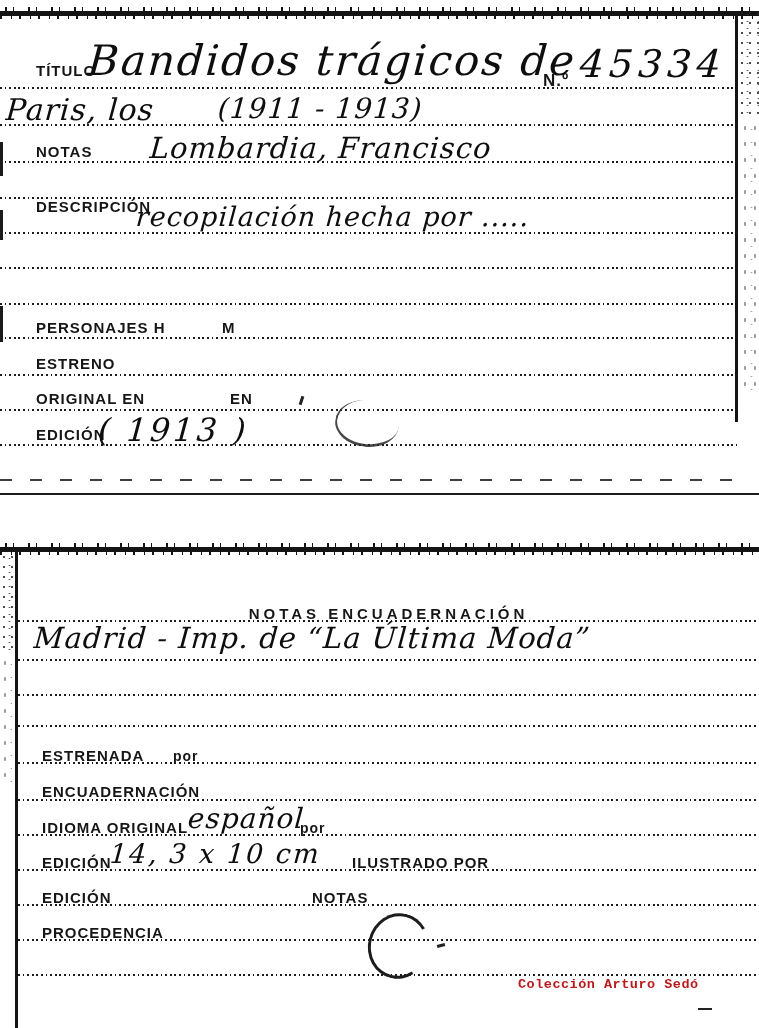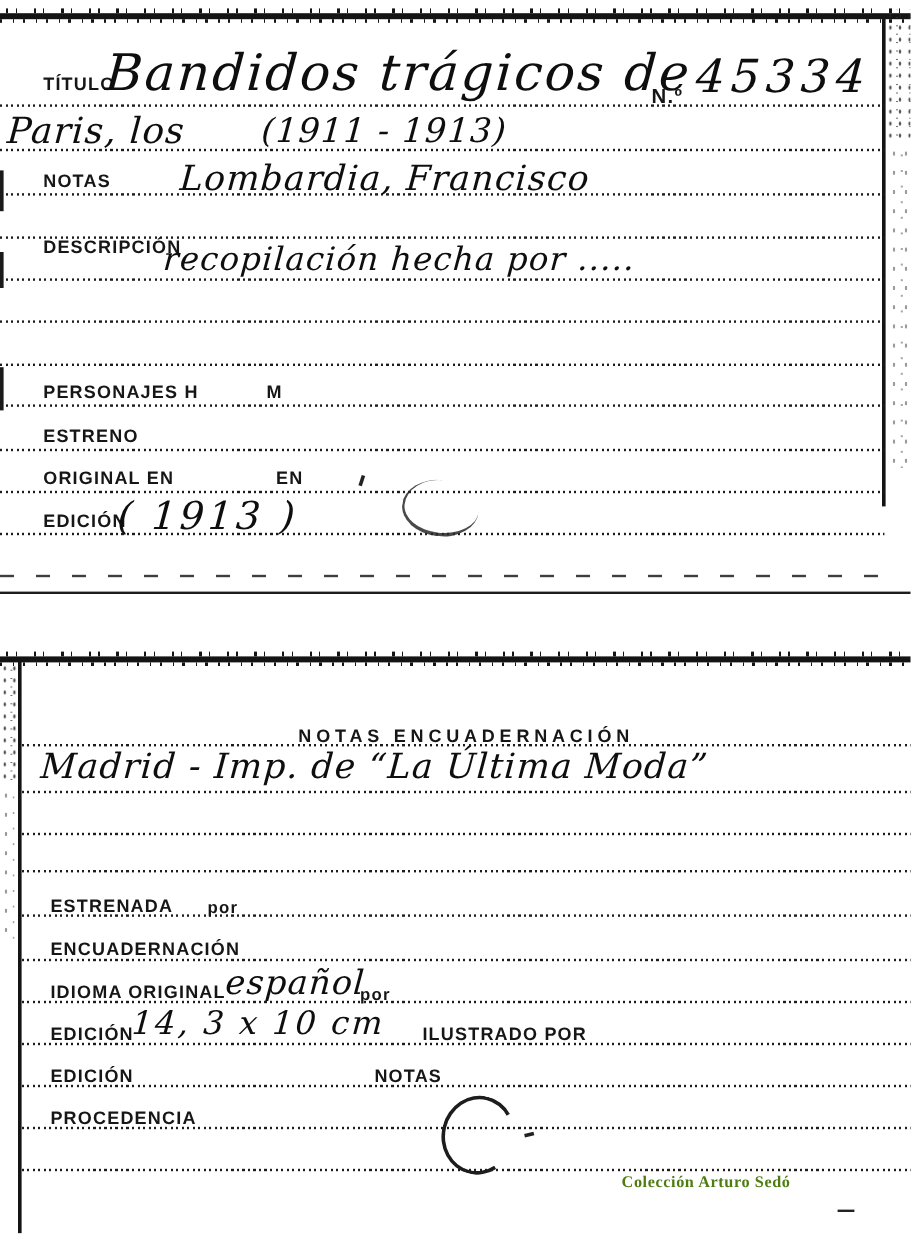--- a/index.html
+++ b/index.html
@@ -57,22 +57,22 @@
     position:absolute;border:0 solid transparent;
     border-bottom:3px solid #2a2a2a;border-left:2px solid #2a2a2a;
     border-radius:50%;transform:rotate(6deg);opacity:.85;
   }
   .open-circle{
     position:absolute;border:3px solid #1d1d1d;border-right-color:transparent;
     border-radius:50%;transform:rotate(14deg);
   }
   .tick{position:absolute;background:#222;}
   .footer-note{
-    position:absolute;font-family:Liberation Serif, serif;font-weight:700;
-    font-size:13.5px;letter-spacing:.5px;color:#4d7c0f;white-space:nowrap;
+    position:absolute;font-family:Liberation Mono, monospace;font-weight:700;
+    font-size:13.5px;letter-spacing:.5px;color:#b91c1c;white-space:nowrap;
   }
   .header-center{
     position:absolute;left:18px;right:0;text-align:center;
     font-family:"Liberation Sans",sans-serif;font-weight:700;font-size:15px;
     letter-spacing:4px;color:#161616;white-space:nowrap;
   }
 </style>
 </head>
 <body>
 

